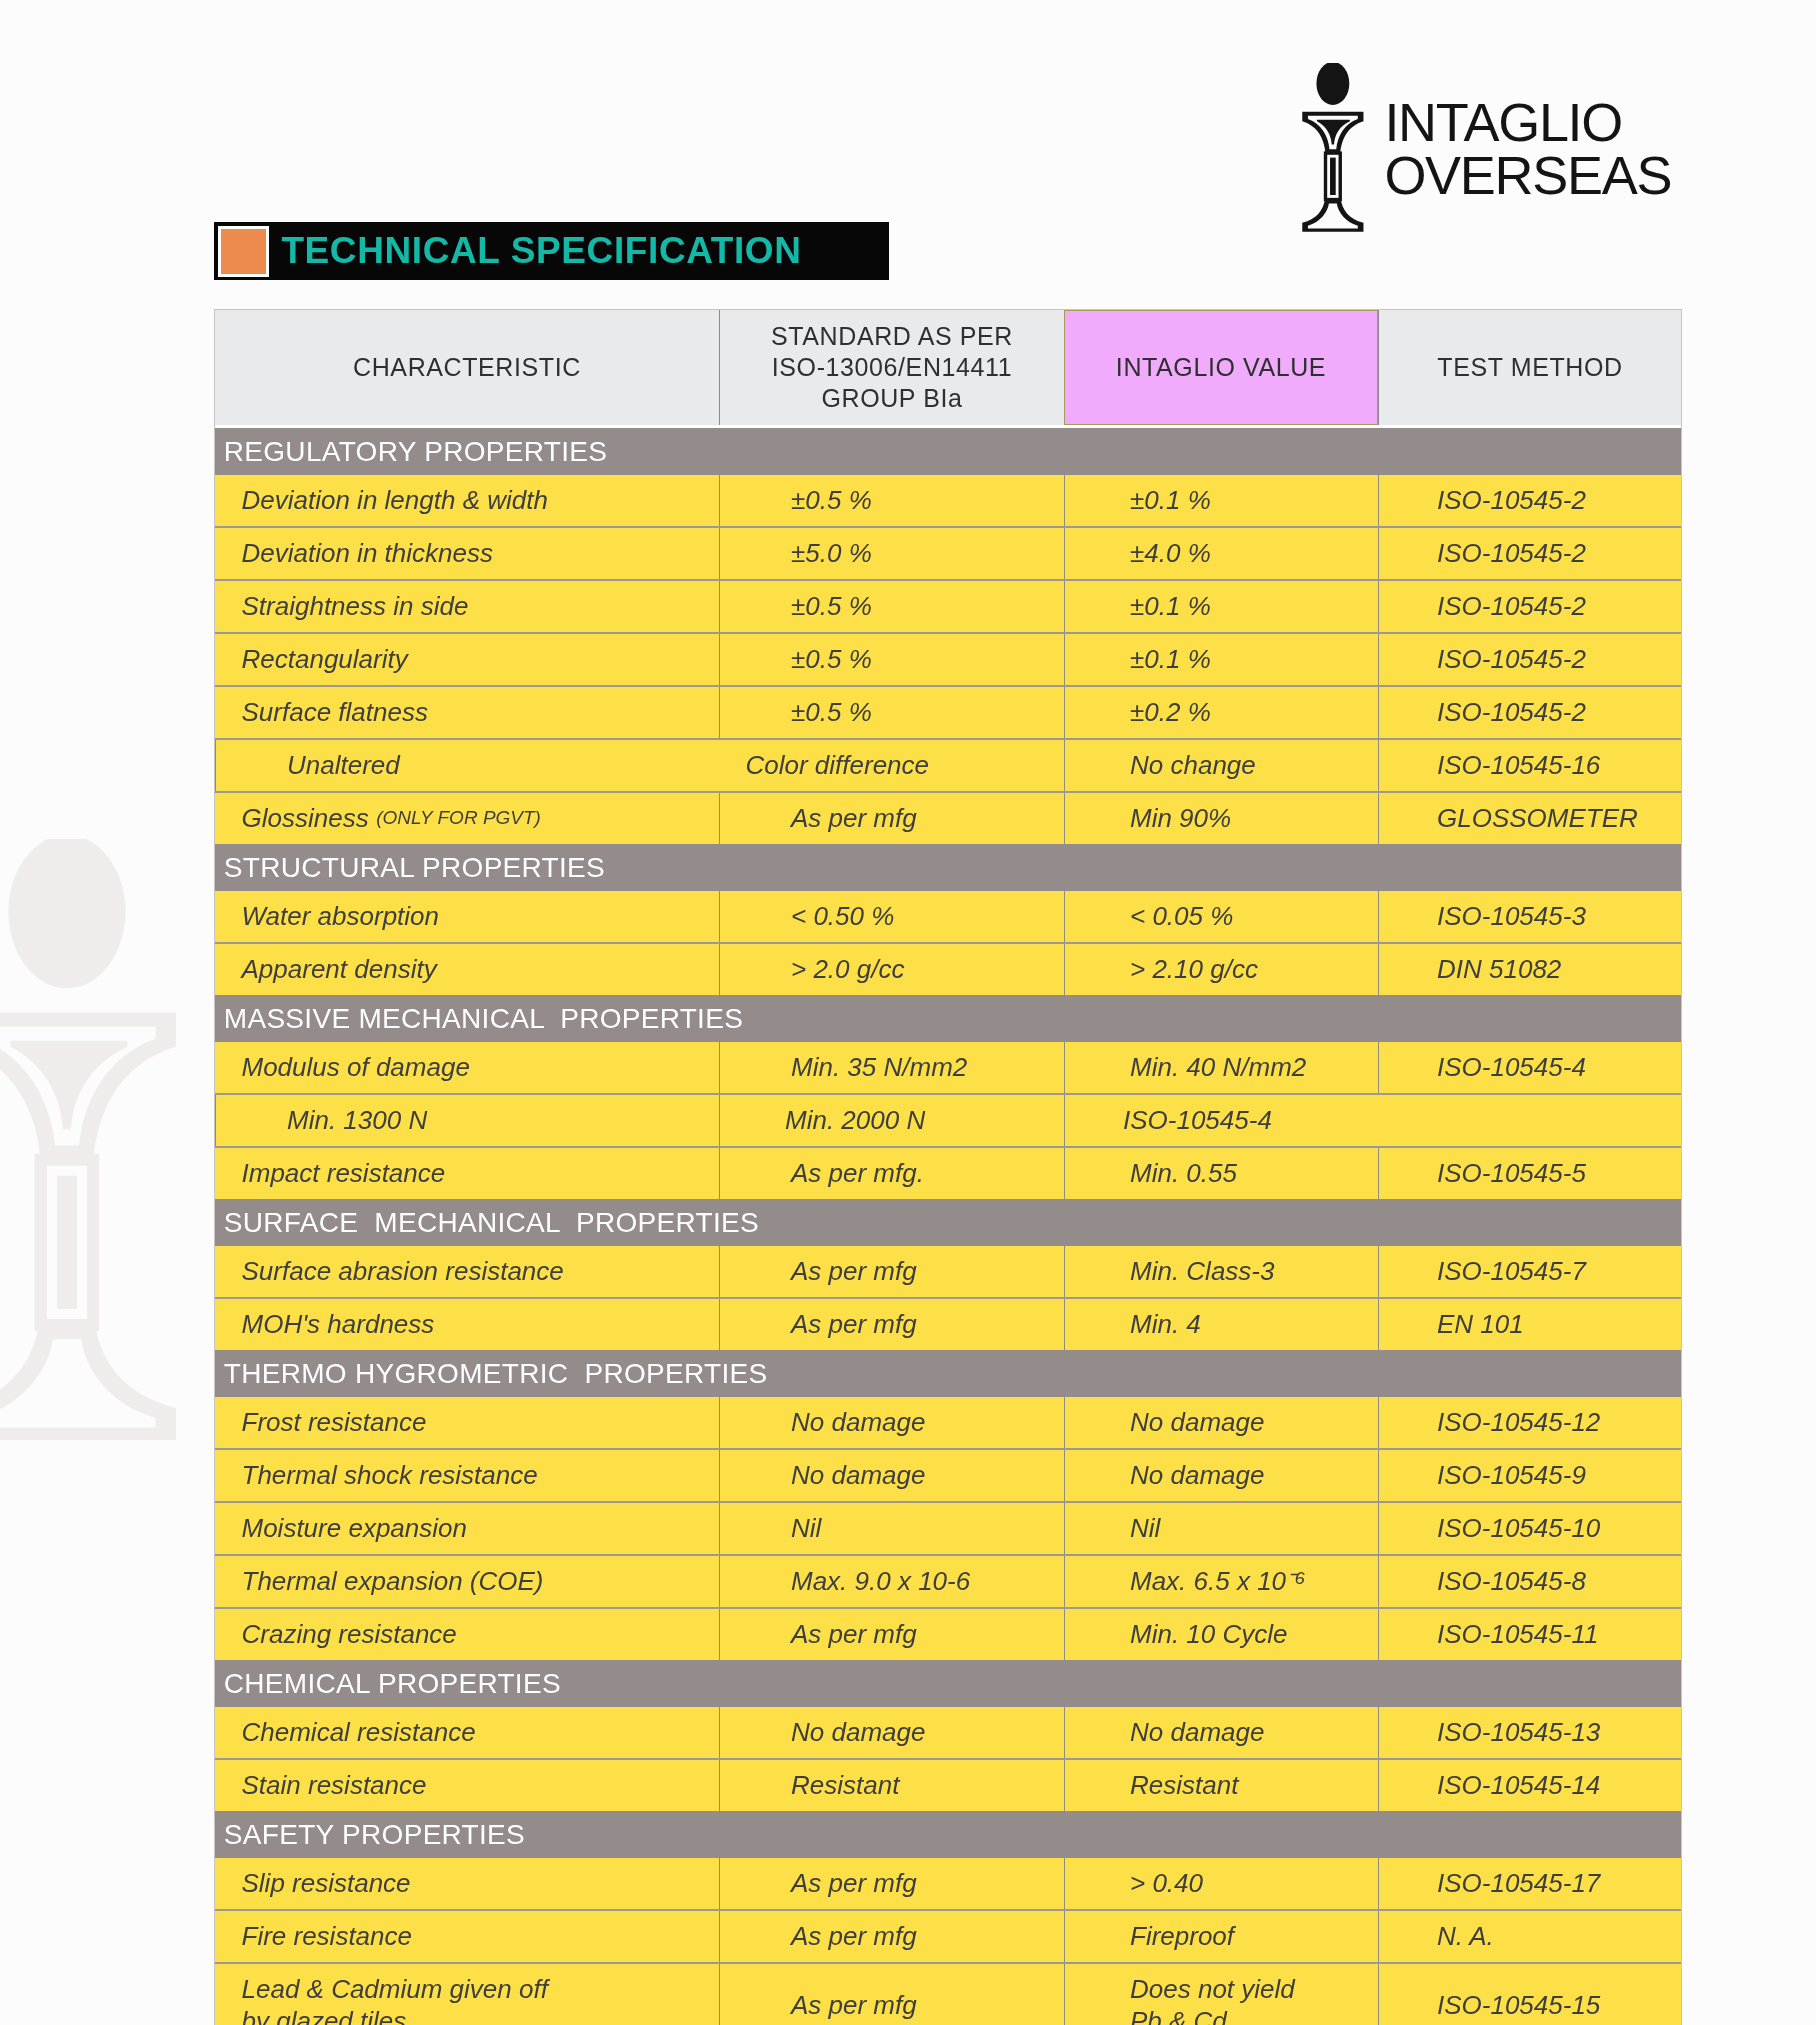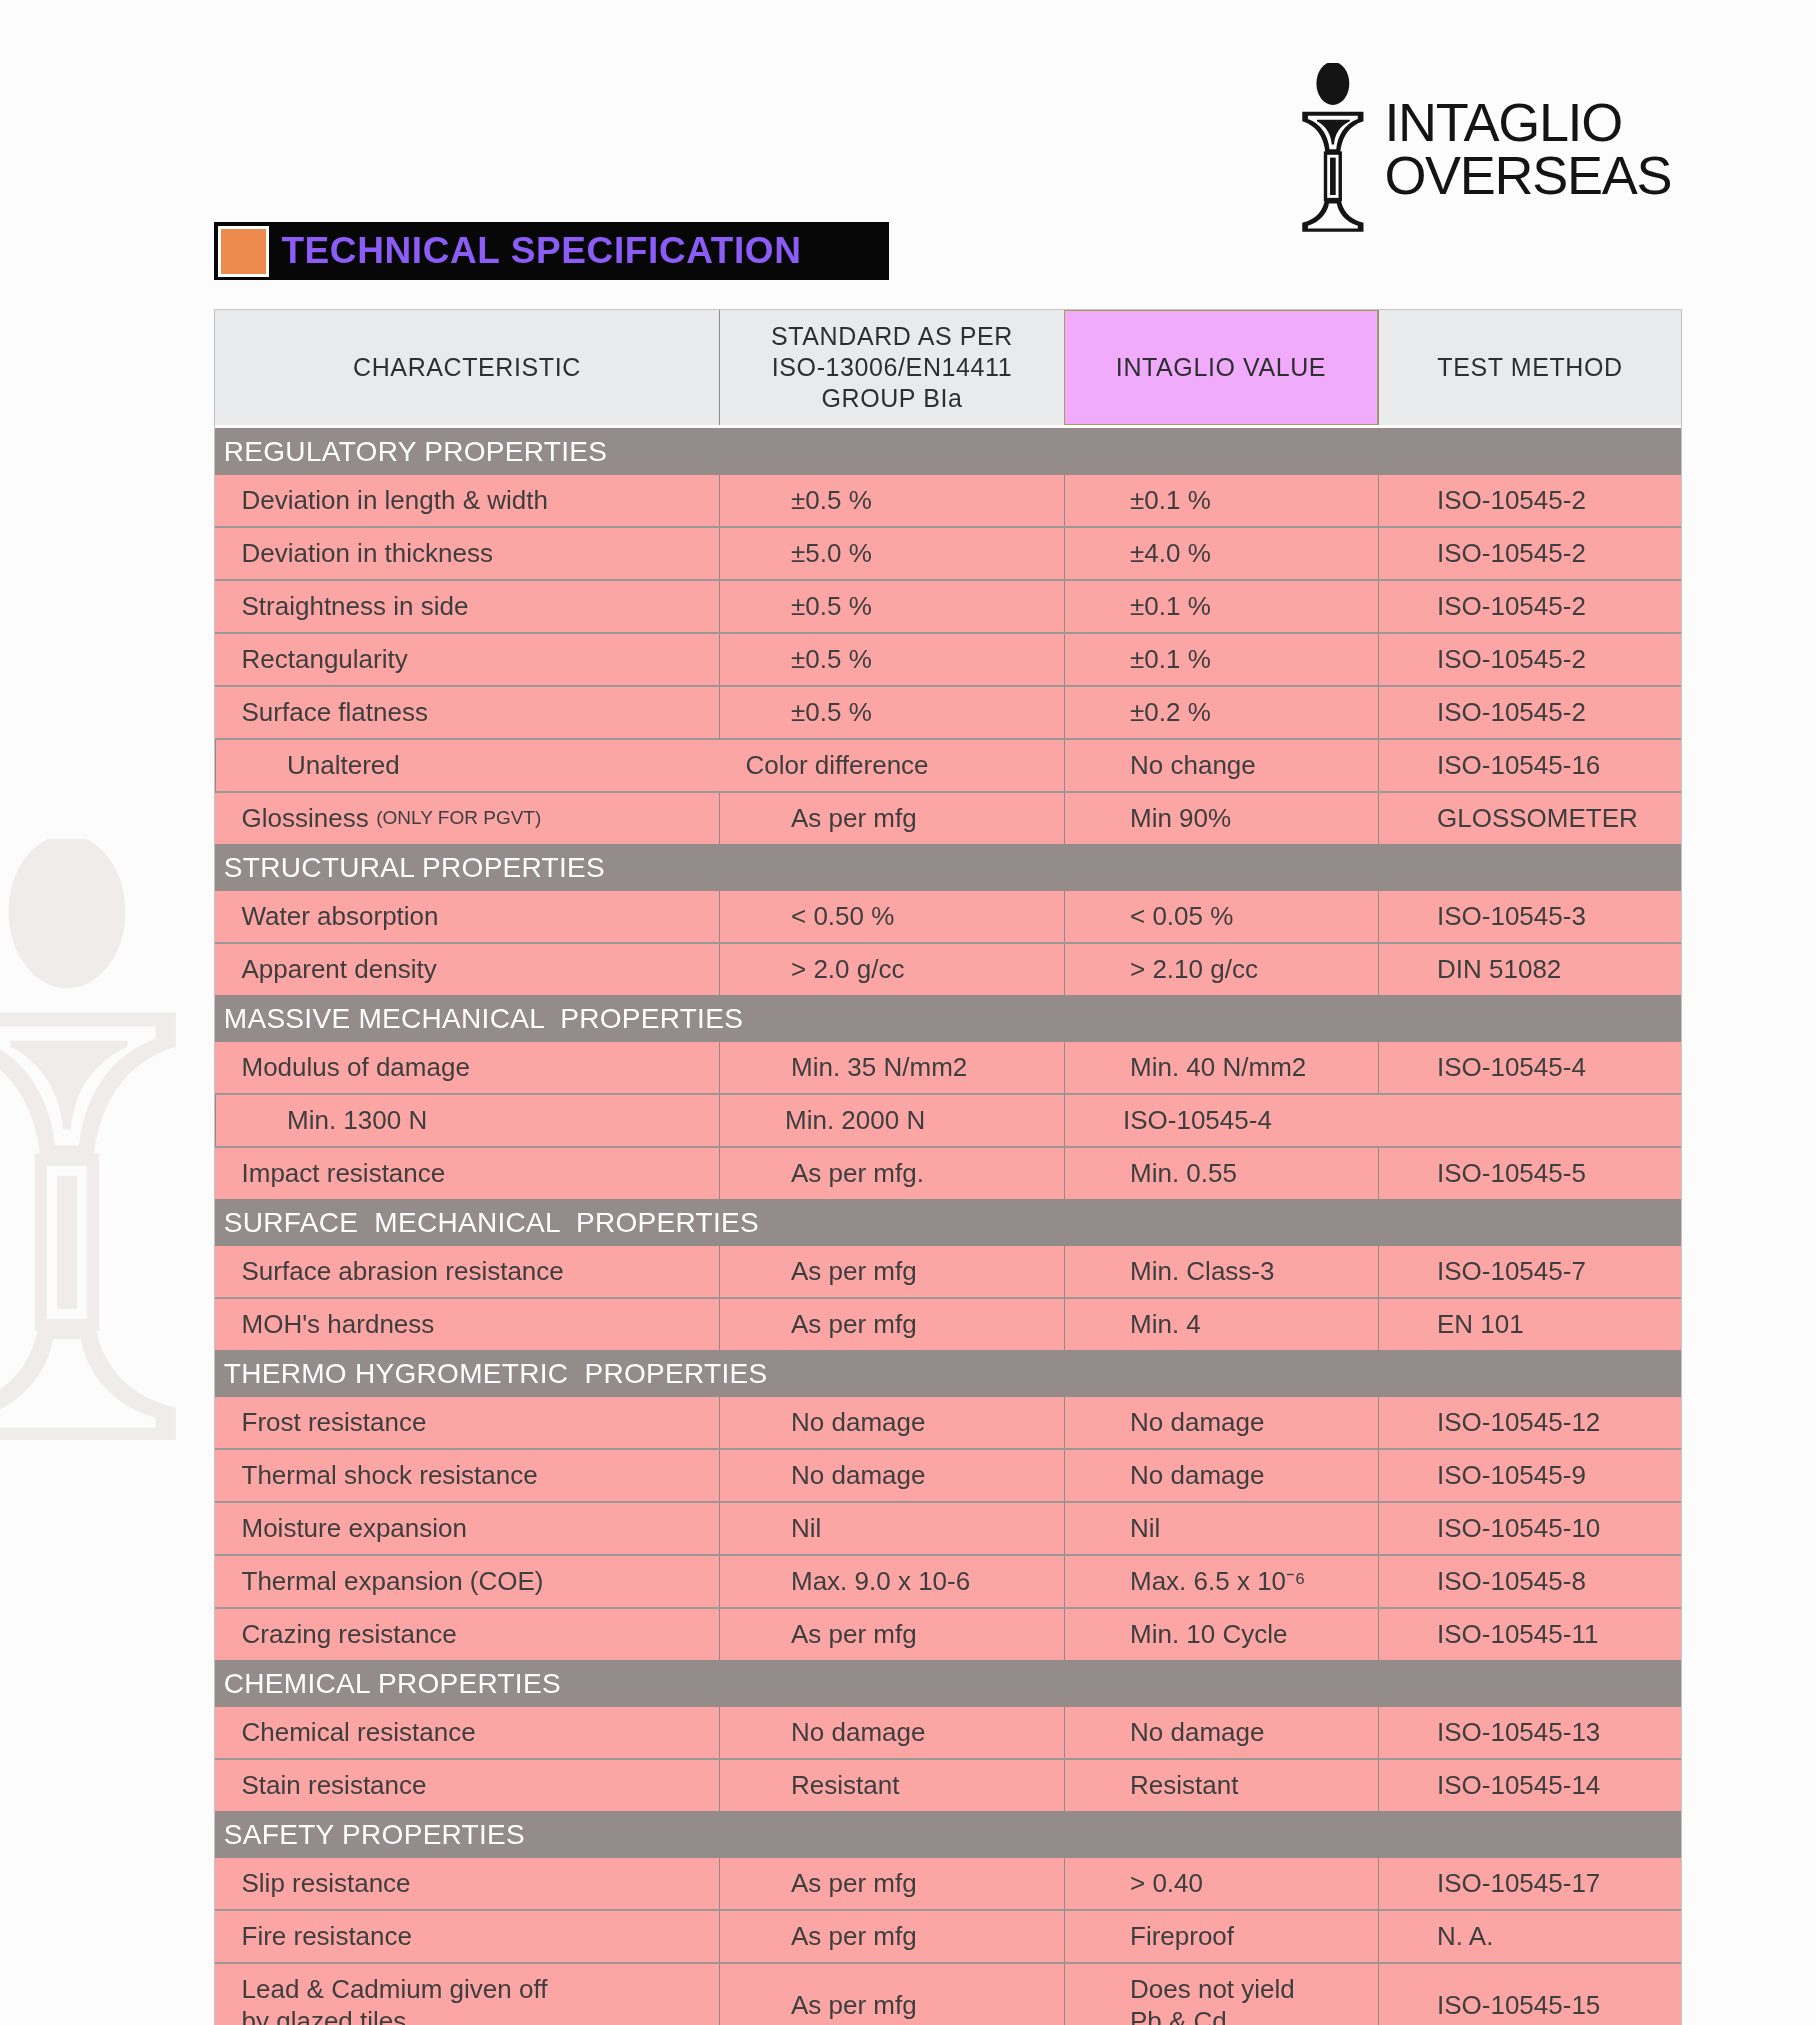--- a/index.html
+++ b/index.html
@@ -13,34 +13,34 @@
   
   .brand { position:absolute; left:1300px; top:63px; display:flex; align-items:flex-start; }
   .brand-icon { width:68px; height:170px; color:var(--logo,#141414); flex:0 0 auto; }
   .brand-name { margin:33px 0 0 16.4px; font-weight:normal; font-size:54px; line-height:0.98;
                 letter-spacing:-1.3px; color:var(--logo,#141414); white-space:nowrap; }
   
   .title-bar { position:absolute; left:214px; top:222px; width:675px; height:58px;
                background:var(--title-bar,#070707); display:flex; align-items:center; }
   .accent-square { width:45px; height:45px; background:var(--accent,#ED8A4D);
                    border:3.2px solid #ffffff; margin-left:3.8px; flex:0 0 auto; }
-  .title-text { color:#8b5cf6; font-size:37px; font-weight:bold; letter-spacing:0.6px; margin-left:12.6px; white-space:nowrap; }
+  .title-text { color:#14b8a6; font-size:37px; font-weight:bold; letter-spacing:0.6px; margin-left:12.6px; white-space:nowrap; }
   
   .spec-table { position:absolute; left:214px; top:309px; width:1466px;
                 border-bottom:7.6px solid #b3adad; border-left:0.6px solid #c8c3c3; border-right:0.6px solid #c8c3c3; }
   .thead { display:grid; grid-template-columns:504px 345px 314px 303px; height:115px;
            background:var(--header-bg,#E9EAEB); border-top:1.3px solid #c9c4c4; border-bottom:3.2px solid #ffffff; }
   .th { display:flex; flex-direction:column; align-items:center; justify-content:center; text-align:center;
         font-size:25px; color:#2f2f2f; letter-spacing:0.6px; border-left:1.3px solid #8f8b8b; line-height:1.25; }
   .th:first-child { border-left:none; }
   .th.intaglio { border:1.9px solid var(--gold,#AB9B59); background:#f0abfc; }
   .section-band { height:47px; background:var(--band,#948B8B); color:#ffffff; font-weight:normal;
                   font-size:28px; display:flex; align-items:center; padding-left:8.8px;
                   letter-spacing:0.3px; white-space:pre-wrap; }
-  .row { display:grid; grid-template-columns:504px 345px 314px 303px; background:#fca5a5; min-height:51px; }
+  .row { display:grid; grid-template-columns:504px 345px 314px 303px; background:#fde047; min-height:51px;font-style:italic; }
   .row + .row { border-top:2.5px double #9d9898; }
   .row.tall { min-height:83px; }
   .cell { display:flex; align-items:center; font-size:26px; color:var(--text,#3E3E3E);
           border-left:1.3px solid #8f8b8b; white-space:pre-line; line-height:1.2; }
   .cell.c0 { padding-left:26.5px; border-left:none; padding-right:6.3px; flex-wrap:wrap; align-content:center; }
   .cell.c1 { padding-left:71px; }
   .cell.c2 { padding-left:65px; }
   .cell.c3 { padding-left:58px; }
   .note { font-size:19px; margin-left:7.6px; white-space:nowrap; }
 </style>

